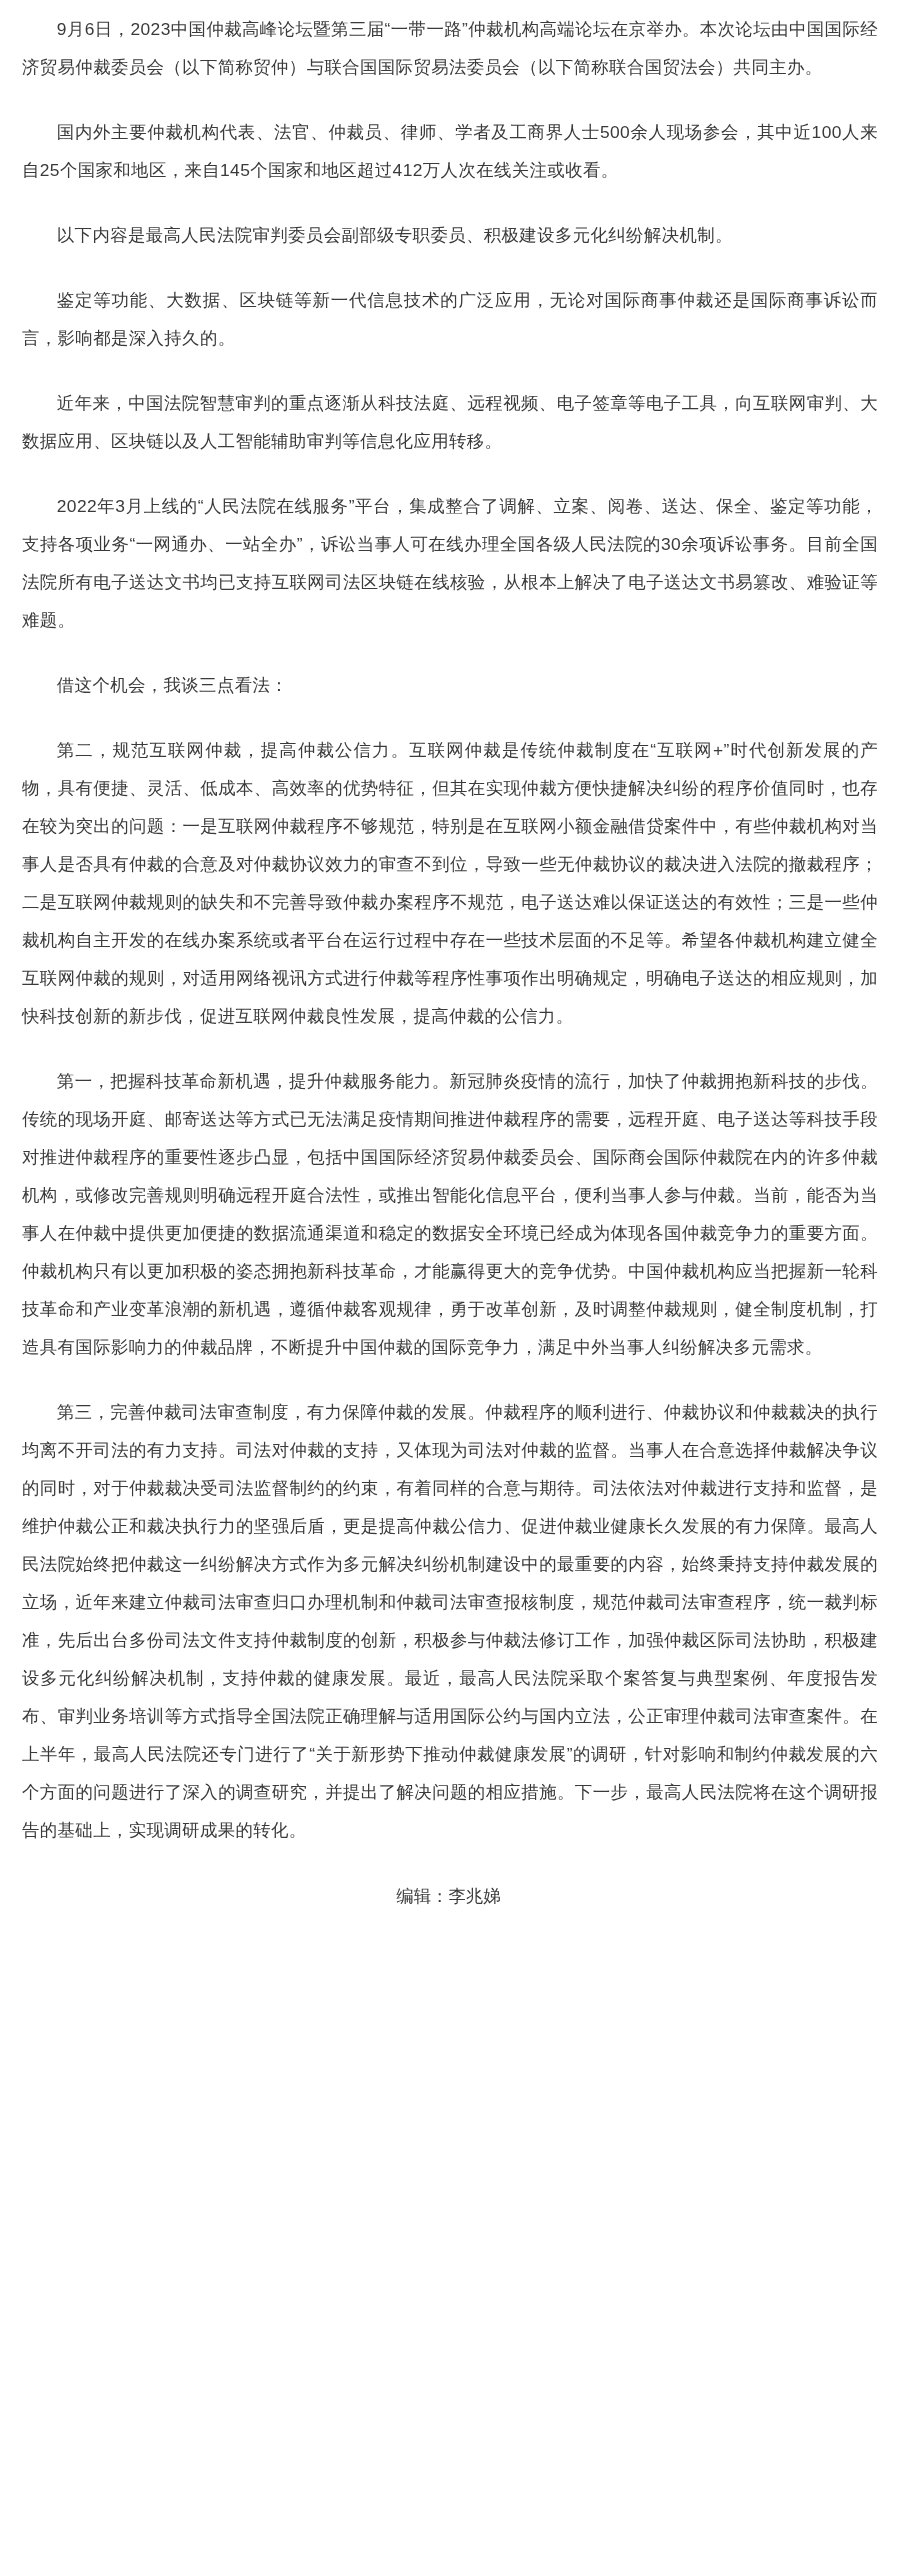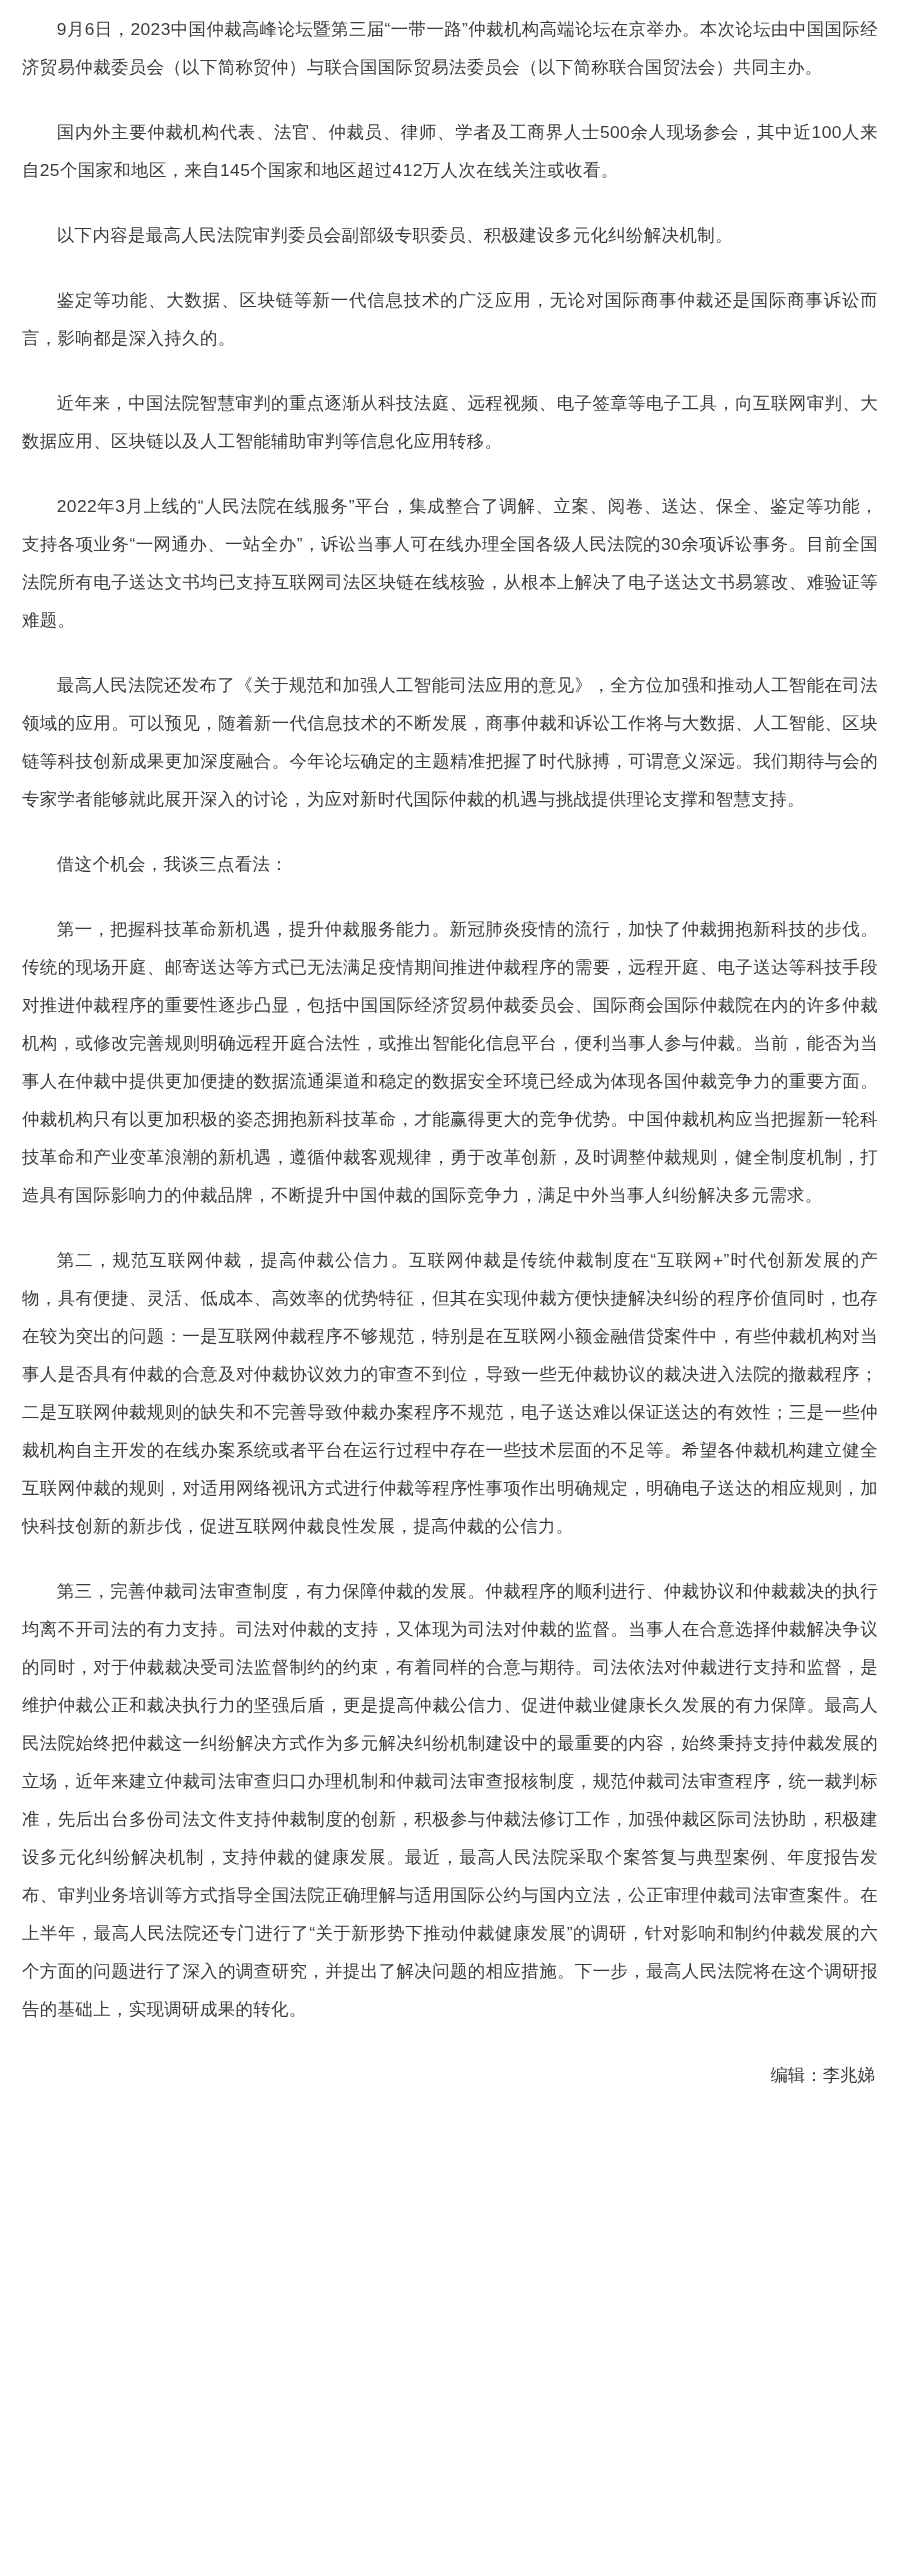--- a/index.html
+++ b/index.html
@@ -24,37 +24,36 @@
     line-height: 38px;
     text-indent: 2em;
     text-align: justify;
     letter-spacing: 0.4px;
     word-break: break-all;
   }
   .editor-credit {
     margin-top: 28.5px;
     font-size: 17.4px;
     line-height: 38px;
-    text-align: right;
+    text-align: center;
     padding-right: 3.2px;
     color: #3a3a3a;
   }
 </style>
 </head>
 <body>
 
 <div class="article">
   <div class="article-body">
       <p>9月6日，2023中国仲裁高峰论坛暨第三届“一带一路”仲裁机构高端论坛在京举办。本次论坛由中国国际经济贸易仲裁委员会（以下简称贸仲）与联合国国际贸易法委员会（以下简称联合国贸法会）共同主办。</p>
       <p>国内外主要仲裁机构代表、法官、仲裁员、律师、学者及工商界人士500余人现场参会，其中近100人来自25个国家和地区，来自145个国家和地区超过412万人次在线关注或收看。</p>
       <p>以下内容是最高人民法院审判委员会副部级专职委员、积极建设多元化纠纷解决机制。</p>
       <p>鉴定等功能、大数据、区块链等新一代信息技术的广泛应用，无论对国际商事仲裁还是国际商事诉讼而言，影响都是深入持久的。</p>
       <p>近年来，中国法院智慧审判的重点逐渐从科技法庭、远程视频、电子签章等电子工具，向互联网审判、大数据应用、区块链以及人工智能辅助审判等信息化应用转移。</p>
       <p>2022年3月上线的“人民法院在线服务”平台，集成整合了调解、立案、阅卷、送达、保全、鉴定等功能，支持各项业务“一网通办、一站全办”，诉讼当事人可在线办理全国各级人民法院的30余项诉讼事务。目前全国法院所有电子送达文书均已支持互联网司法区块链在线核验，从根本上解决了电子送达文书易篡改、难验证等难题。</p>
-      <p>最高人民法院还发布了《关于规范和加强人工智能司法应用的意见》，全方位加强和推动人工智能在司法领域的应用。可以预见，随着新一代信息技术的不断发展，商事仲裁和诉讼工作将与大数据、人工智能、区块链等科技创新成果更加深度融合。今年论坛确定的主题精准把握了时代脉搏，可谓意义深远。我们期待与会的专家学者能够就此展开深入的讨论，为应对新时代国际仲裁的机遇与挑战提供理论支撑和智慧支持。</p>
       <p>借这个机会，我谈三点看法：</p>
+      <p>第二，规范互联网仲裁，提高仲裁公信力。互联网仲裁是传统仲裁制度在“互联网+”时代创新发展的产物，具有便捷、灵活、低成本、高效率的优势特征，但其在实现仲裁方便快捷解决纠纷的程序价值同时，也存在较为突出的问题：一是互联网仲裁程序不够规范，特别是在互联网小额金融借贷案件中，有些仲裁机构对当事人是否具有仲裁的合意及对仲裁协议效力的审查不到位，导致一些无仲裁协议的裁决进入法院的撤裁程序；二是互联网仲裁规则的缺失和不完善导致仲裁办案程序不规范，电子送达难以保证送达的有效性；三是一些仲裁机构自主开发的在线办案系统或者平台在运行过程中存在一些技术层面的不足等。希望各仲裁机构建立健全互联网仲裁的规则，对适用网络视讯方式进行仲裁等程序性事项作出明确规定，明确电子送达的相应规则，加快科技创新的新步伐，促进互联网仲裁良性发展，提高仲裁的公信力。</p>
       <p>第一，把握科技革命新机遇，提升仲裁服务能力。新冠肺炎疫情的流行，加快了仲裁拥抱新科技的步伐。传统的现场开庭、邮寄送达等方式已无法满足疫情期间推进仲裁程序的需要，远程开庭、电子送达等科技手段对推进仲裁程序的重要性逐步凸显，包括中国国际经济贸易仲裁委员会、国际商会国际仲裁院在内的许多仲裁机构，或修改完善规则明确远程开庭合法性，或推出智能化信息平台，便利当事人参与仲裁。当前，能否为当事人在仲裁中提供更加便捷的数据流通渠道和稳定的数据安全环境已经成为体现各国仲裁竞争力的重要方面。仲裁机构只有以更加积极的姿态拥抱新科技革命，才能赢得更大的竞争优势。中国仲裁机构应当把握新一轮科技革命和产业变革浪潮的新机遇，遵循仲裁客观规律，勇于改革创新，及时调整仲裁规则，健全制度机制，打造具有国际影响力的仲裁品牌，不断提升中国仲裁的国际竞争力，满足中外当事人纠纷解决多元需求。</p>
-      <p>第二，规范互联网仲裁，提高仲裁公信力。互联网仲裁是传统仲裁制度在“互联网+”时代创新发展的产物，具有便捷、灵活、低成本、高效率的优势特征，但其在实现仲裁方便快捷解决纠纷的程序价值同时，也存在较为突出的问题：一是互联网仲裁程序不够规范，特别是在互联网小额金融借贷案件中，有些仲裁机构对当事人是否具有仲裁的合意及对仲裁协议效力的审查不到位，导致一些无仲裁协议的裁决进入法院的撤裁程序；二是互联网仲裁规则的缺失和不完善导致仲裁办案程序不规范，电子送达难以保证送达的有效性；三是一些仲裁机构自主开发的在线办案系统或者平台在运行过程中存在一些技术层面的不足等。希望各仲裁机构建立健全互联网仲裁的规则，对适用网络视讯方式进行仲裁等程序性事项作出明确规定，明确电子送达的相应规则，加快科技创新的新步伐，促进互联网仲裁良性发展，提高仲裁的公信力。</p>
       <p>第三，完善仲裁司法审查制度，有力保障仲裁的发展。仲裁程序的顺利进行、仲裁协议和仲裁裁决的执行均离不开司法的有力支持。司法对仲裁的支持，又体现为司法对仲裁的监督。当事人在合意选择仲裁解决争议的同时，对于仲裁裁决受司法监督制约的约束，有着同样的合意与期待。司法依法对仲裁进行支持和监督，是维护仲裁公正和裁决执行力的坚强后盾，更是提高仲裁公信力、促进仲裁业健康长久发展的有力保障。最高人民法院始终把仲裁这一纠纷解决方式作为多元解决纠纷机制建设中的最重要的内容，始终秉持支持仲裁发展的立场，近年来建立仲裁司法审查归口办理机制和仲裁司法审查报核制度，规范仲裁司法审查程序，统一裁判标准，先后出台多份司法文件支持仲裁制度的创新，积极参与仲裁法修订工作，加强仲裁区际司法协助，积极建设多元化纠纷解决机制，支持仲裁的健康发展。最近，最高人民法院采取个案答复与典型案例、年度报告发布、审判业务培训等方式指导全国法院正确理解与适用国际公约与国内立法，公正审理仲裁司法审查案件。在上半年，最高人民法院还专门进行了“关于新形势下推动仲裁健康发展”的调研，针对影响和制约仲裁发展的六个方面的问题进行了深入的调查研究，并提出了解决问题的相应措施。下一步，最高人民法院将在这个调研报告的基础上，实现调研成果的转化。</p>
     </div>
   <div class="editor-credit">编辑：李兆娣</div>
 </div>
 
 
 </body></html>

